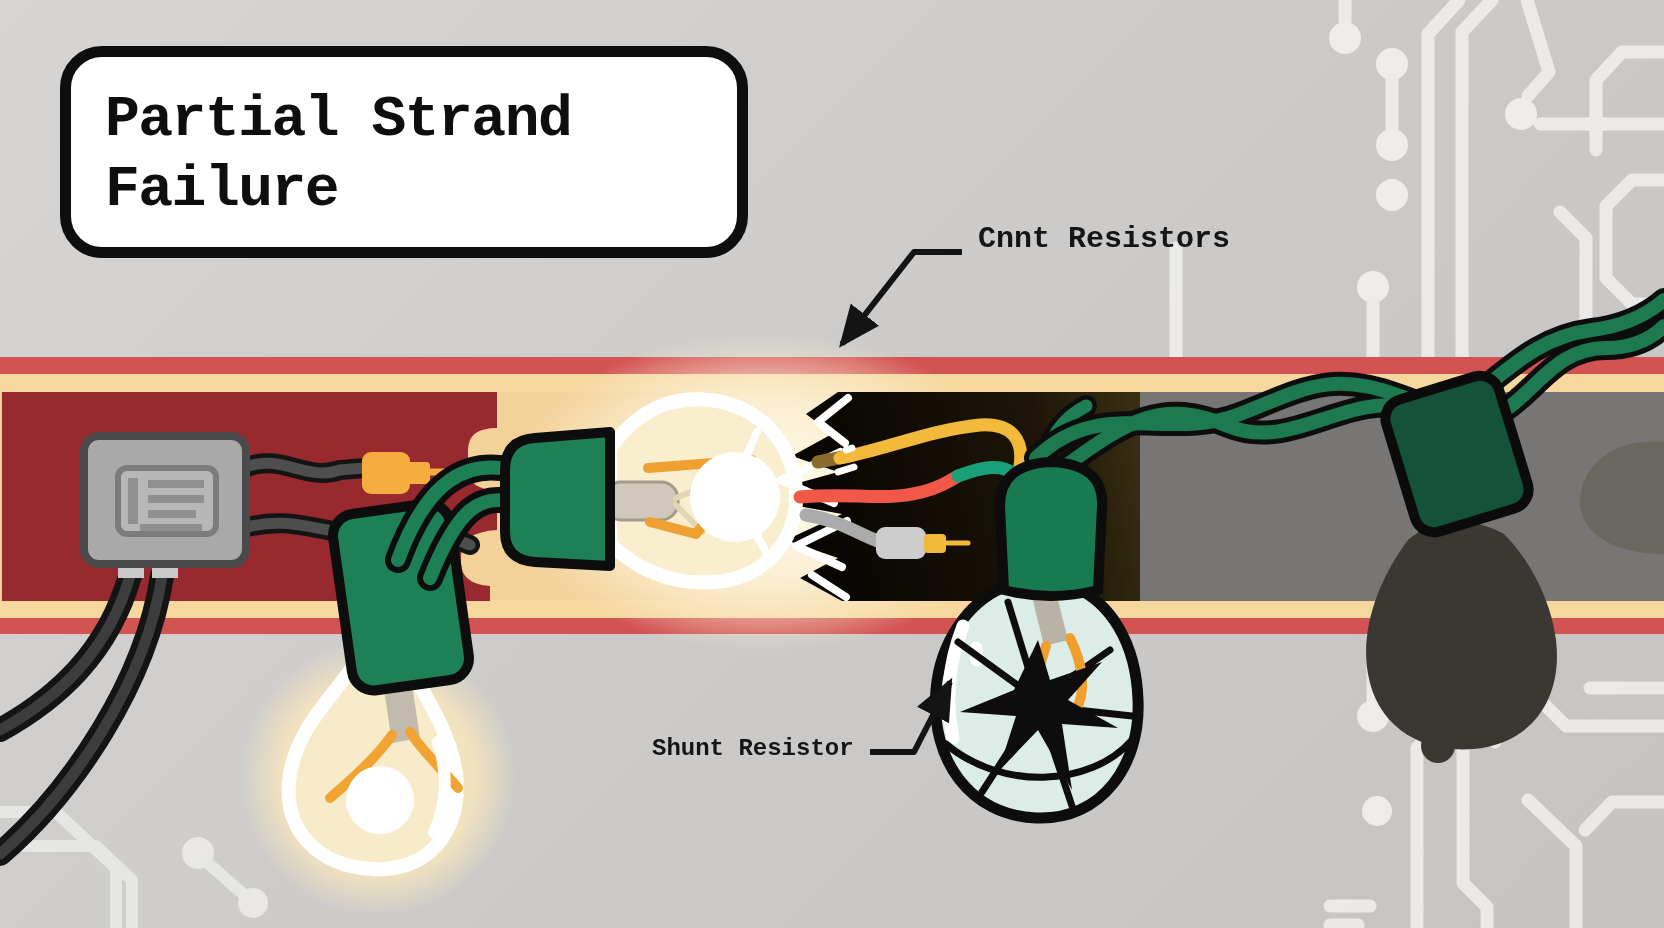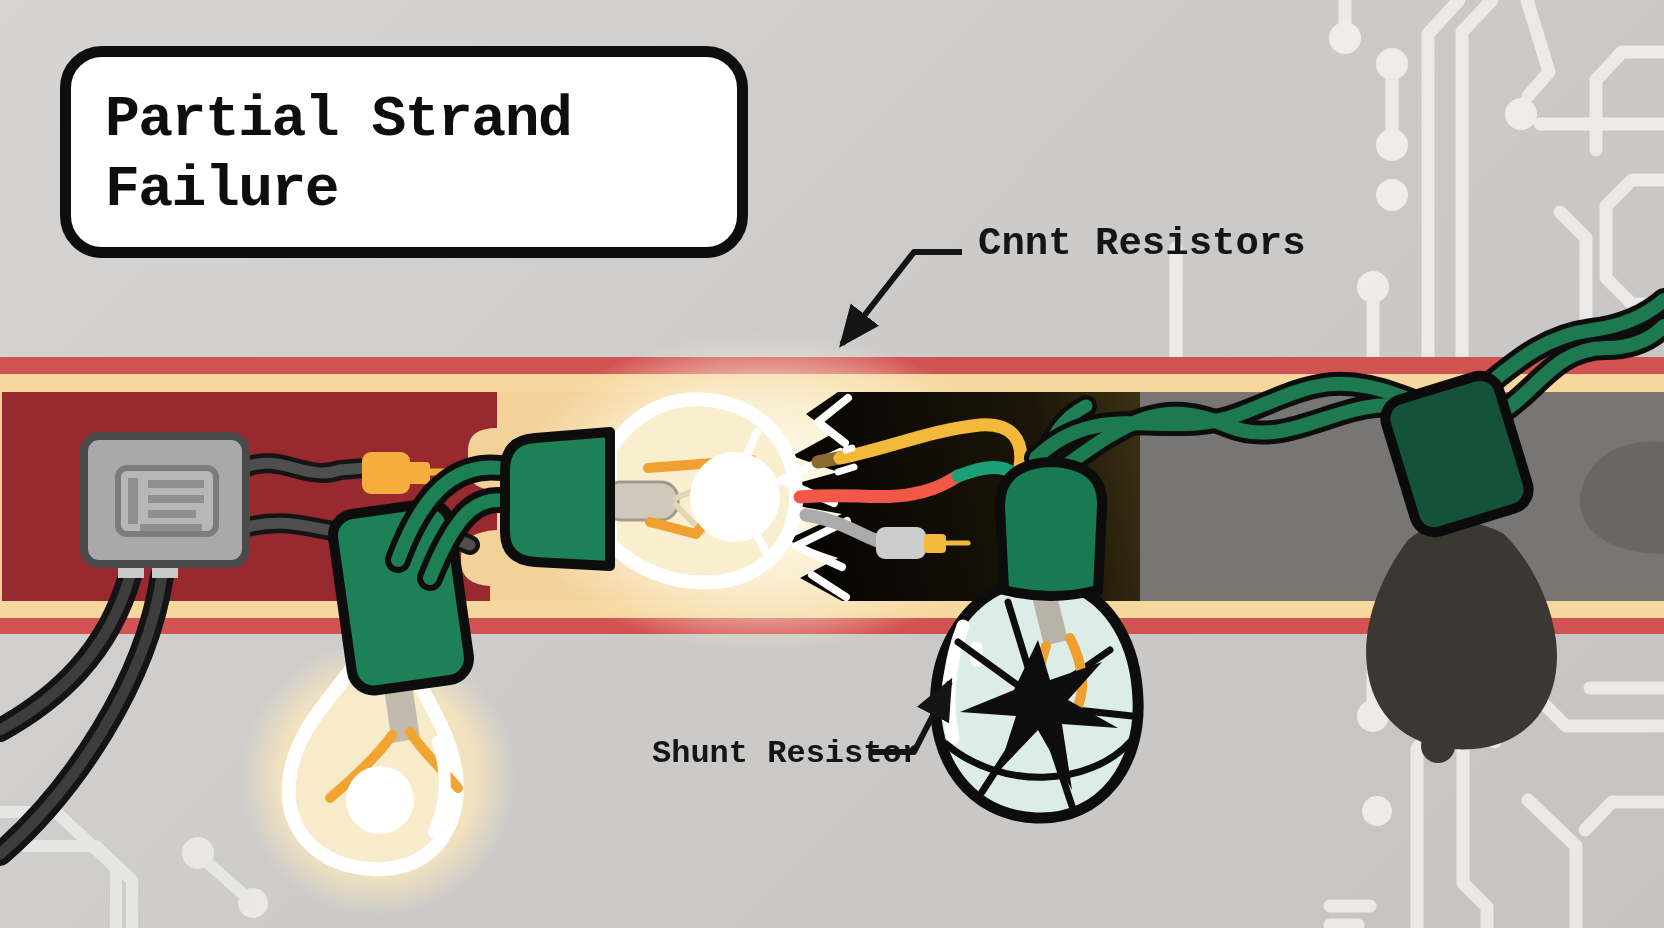--- a/index.html
+++ b/index.html
@@ -11,22 +11,22 @@
   .stage svg{position:absolute;left:0;top:0;}
   .title-card{
     position:absolute;left:60px;top:46px;width:688px;height:212px;
     box-sizing:border-box;background:#ffffff;border:11px solid #0e0e0e;
     border-radius:42px;padding:28px 30px 0 34px;
     color:#0e0e0e;font-weight:bold;font-size:58px;line-height:1.2;letter-spacing:-1.5px;
   }
   .callout{
     position:absolute;color:#151515;font-weight:bold;white-space:nowrap;
   }
-  .callout.current{left:978px;top:222px;font-size:39px;}
-  .callout.shunt{left:652px;top:735px;font-size:32px;}
+  .callout.current{left:978px;top:222px;font-size:30px;}
+  .callout.shunt{left:652px;top:735px;font-size:24px;}
 </style>
 </head>
 <body>
 
 <div class="stage">
 
 <svg width="1664" height="928" viewBox="0 0 1664 928">
   <defs>
     <linearGradient id="burntGrad" gradientUnits="userSpaceOnUse" x1="800" y1="500" x2="1140" y2="430">
       <stop offset="0" stop-color="#060402"></stop>

